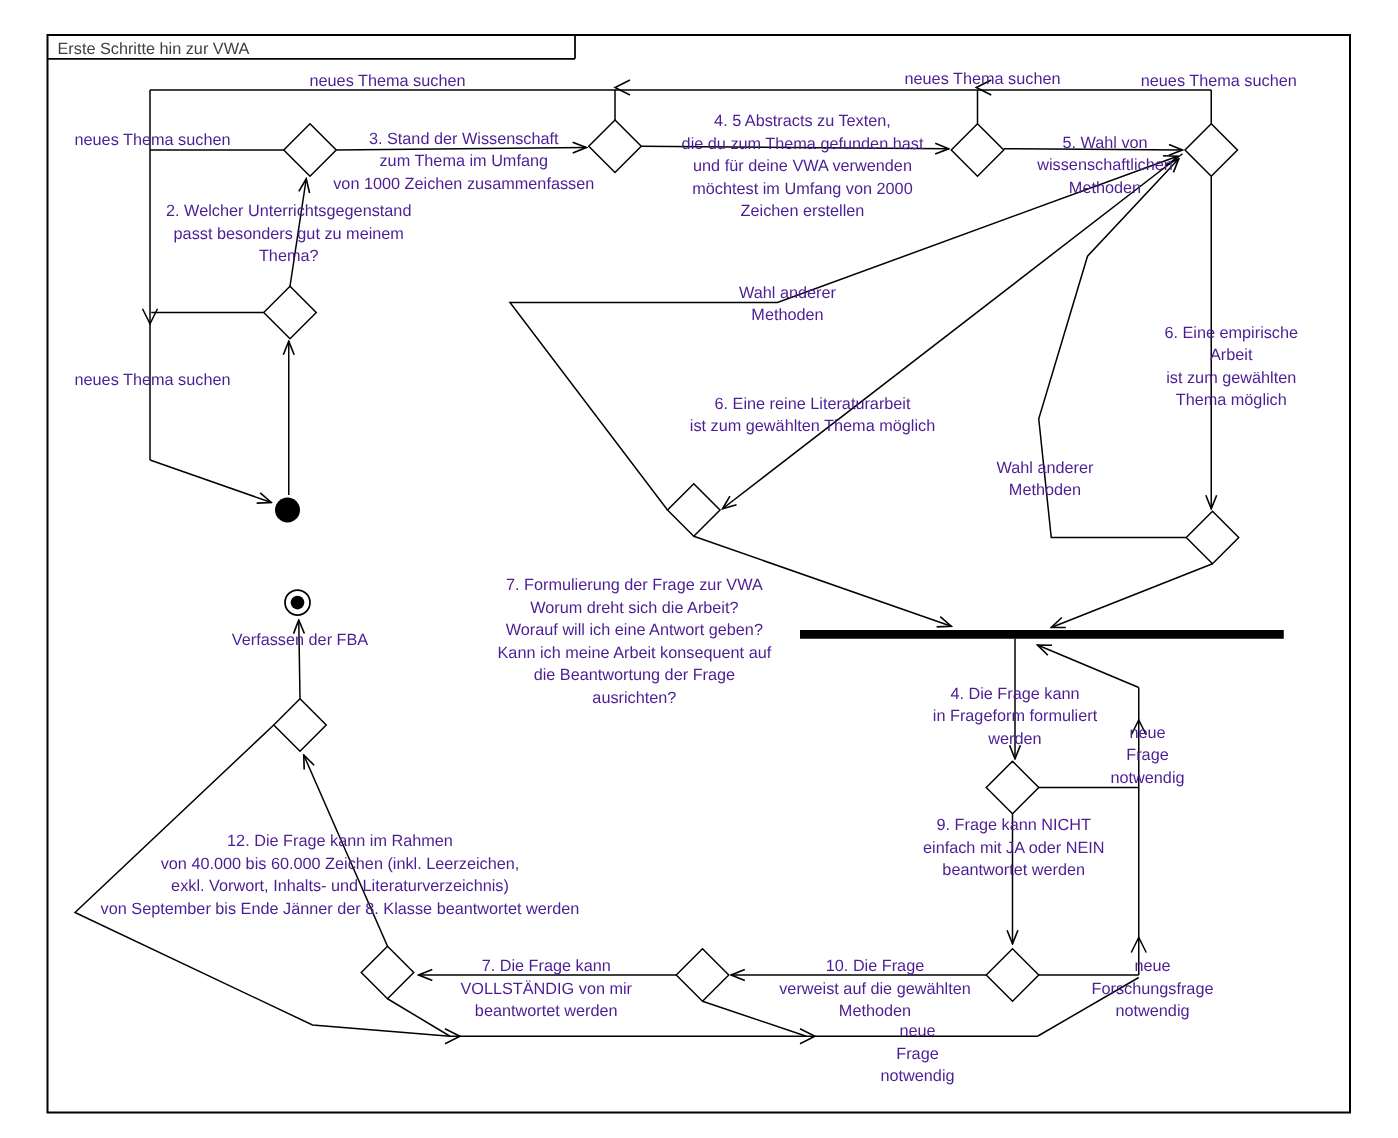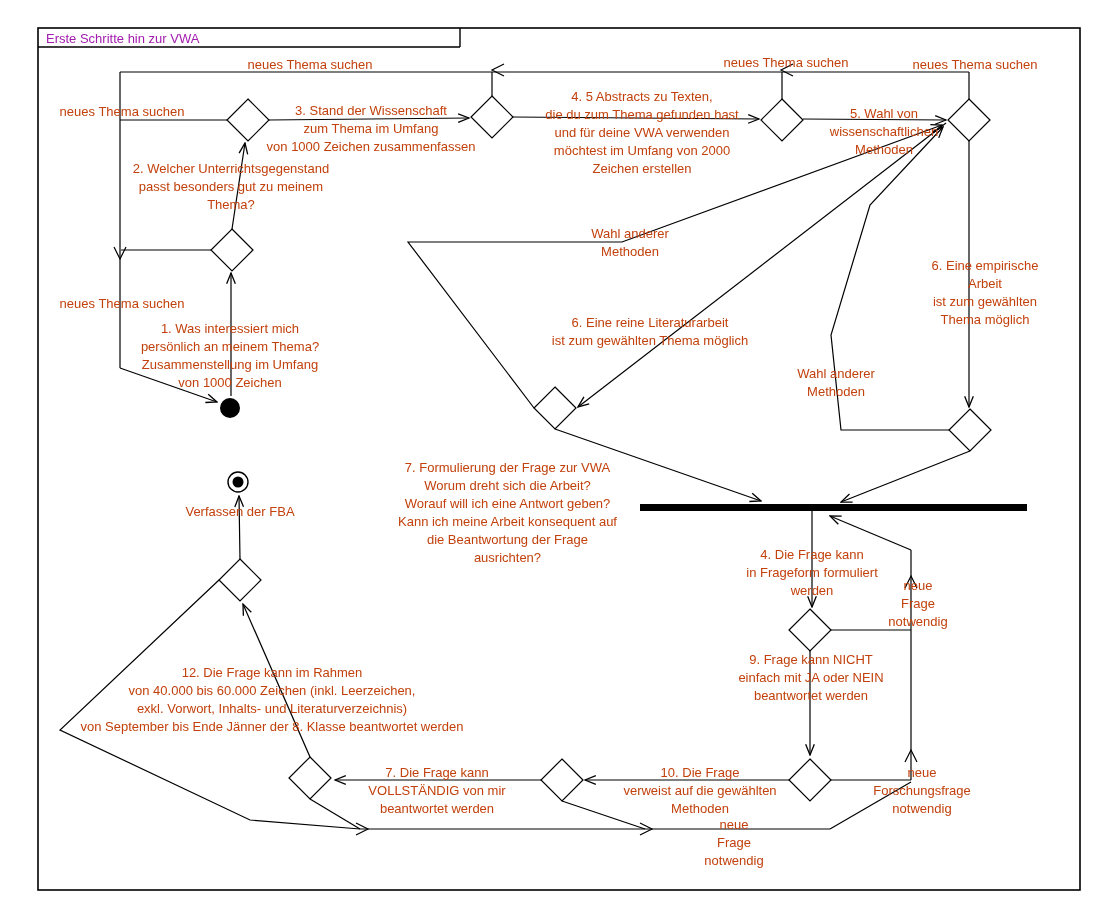--- a/index.html
+++ b/index.html
@@ -1,22 +1,22 @@
 <!DOCTYPE html>
 <html><head>
 <meta charset="utf-8">
 <style>
   html,body{margin:0;padding:0;background:#ffffff;}
   #canvas{position:relative;width:1118px;height:910px;background:#ffffff;overflow:hidden;
           font-family:"Liberation Sans",sans-serif;color:#000;}
   #lines{position:absolute;left:0;top:0;}
-  .lbl{position:absolute;font:13px/18px "Liberation Sans",sans-serif;color:#c2410c;
+  .lbl{position:absolute;font:13px/18px "Liberation Sans",sans-serif;color:#4c1d95;
        white-space:pre-line;text-align:center;transform:translateX(-50%);}
   .lbl.left{transform:none;text-align:center;}
-  .frame-title{position:absolute;font:13px/16px "Liberation Sans",sans-serif;color:#a21caf;}
+  .frame-title{position:absolute;font:13px/16px "Liberation Sans",sans-serif;color:#404040;}
 </style>
 </head>
 <body>
 
 <div id="canvas">
 
   <svg id="lines" width="1118" height="910" viewBox="0 0 1118 910">
     <defs>
       <marker id="arrow" viewBox="0 0 12 10" refX="11" refY="5" markerWidth="13" markerHeight="11" orient="auto" markerUnits="userSpaceOnUse">
         <path d="M1,1 L11,5 L1,9" fill="none" stroke="#000" stroke-width="1.2"></path>
@@ -91,24 +91,20 @@
     <rect x="640" y="504" width="387" height="7" fill="#000"></rect>
   </svg>
 
   <div class="frame-title" style="left:46px;top:31px">Erste Schritte hin zur VWA</div>
 
   <div class="lbl" style="left:310px;top:56px">neues Thema suchen</div>
   <div class="lbl" style="left:122px;top:103px">neues Thema suchen</div>
   <div class="lbl" style="left:786px;top:54px">neues Thema suchen</div>
   <div class="lbl" style="left:975px;top:56px">neues Thema suchen</div>
   <div class="lbl" style="left:122px;top:295px">neues Thema suchen</div>
-  <div class="lbl" style="left:230px;top:320px">1. Was interessiert mich
-persönlich an meinem Thema?
-Zusammenstellung im Umfang
-von 1000 Zeichen</div>
   <div class="lbl" style="left:231px;top:160px">2. Welcher Unterrichtsgegenstand
 passt besonders gut zu meinem
 Thema?</div>
   <div class="lbl" style="left:371px;top:102px">3. Stand der Wissenschaft
 zum Thema im Umfang
 von 1000 Zeichen zusammenfassen</div>
   <div class="lbl" style="left:642px;top:88px">4. 5 Abstracts zu Texten,
 die du zum Thema gefunden hast
 und für deine VWA verwenden
 möchtest im Umfang von 2000

